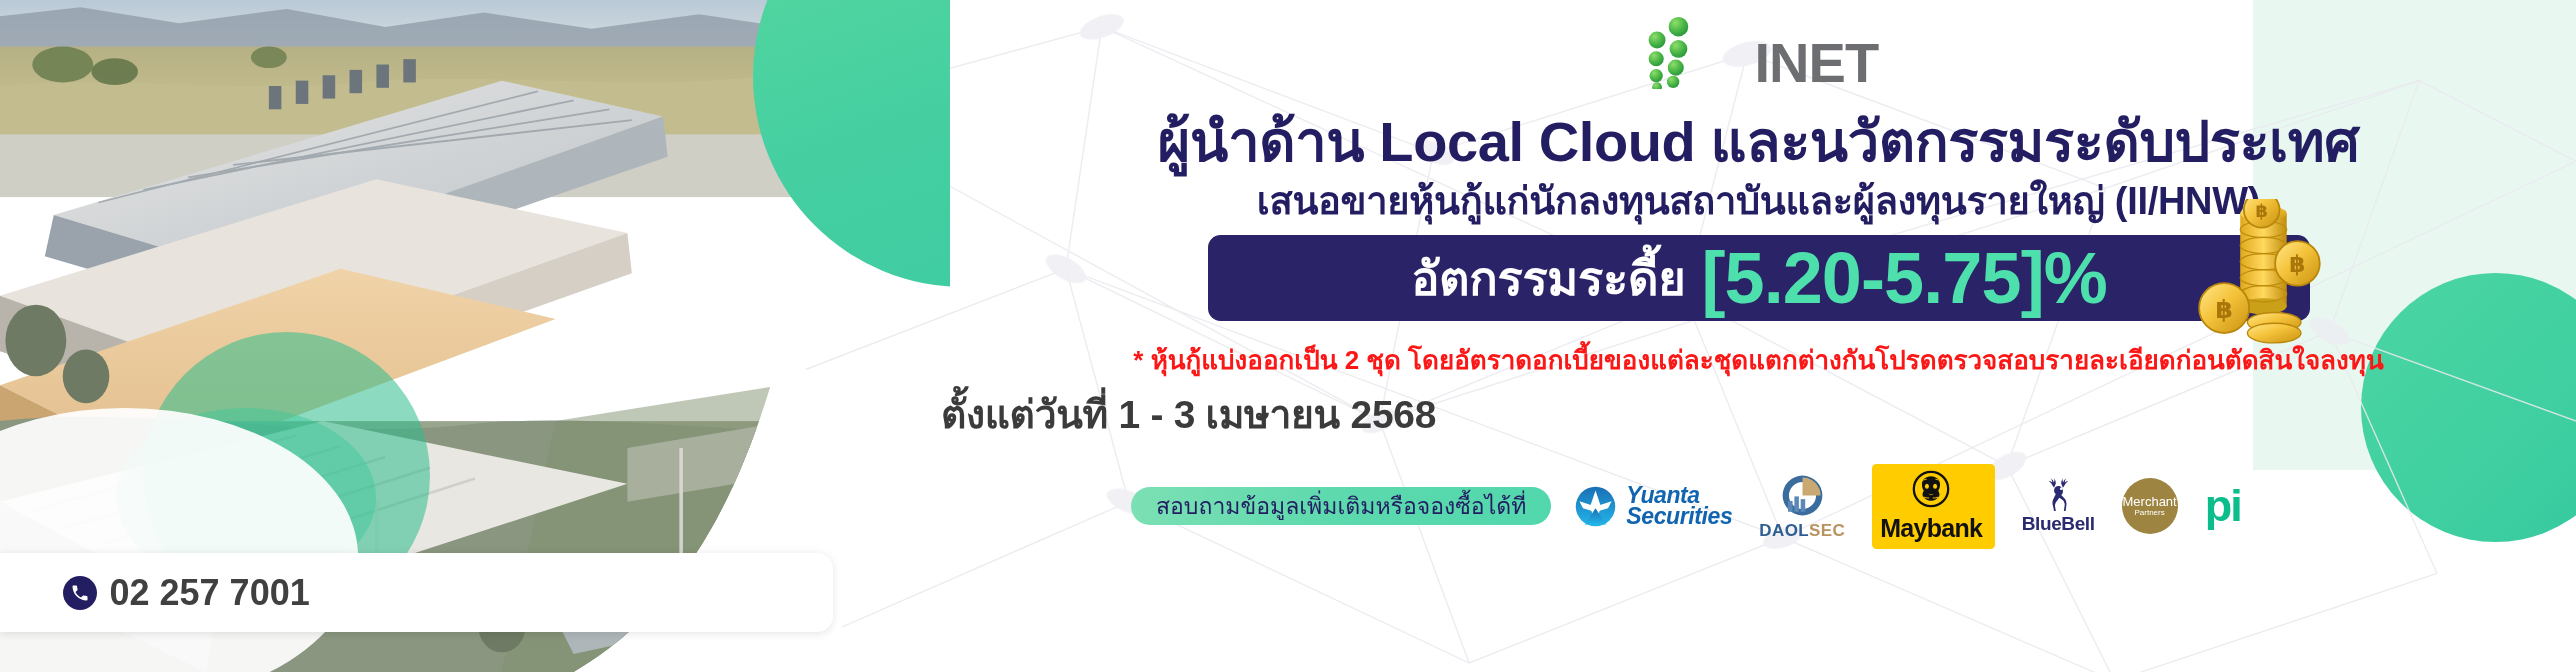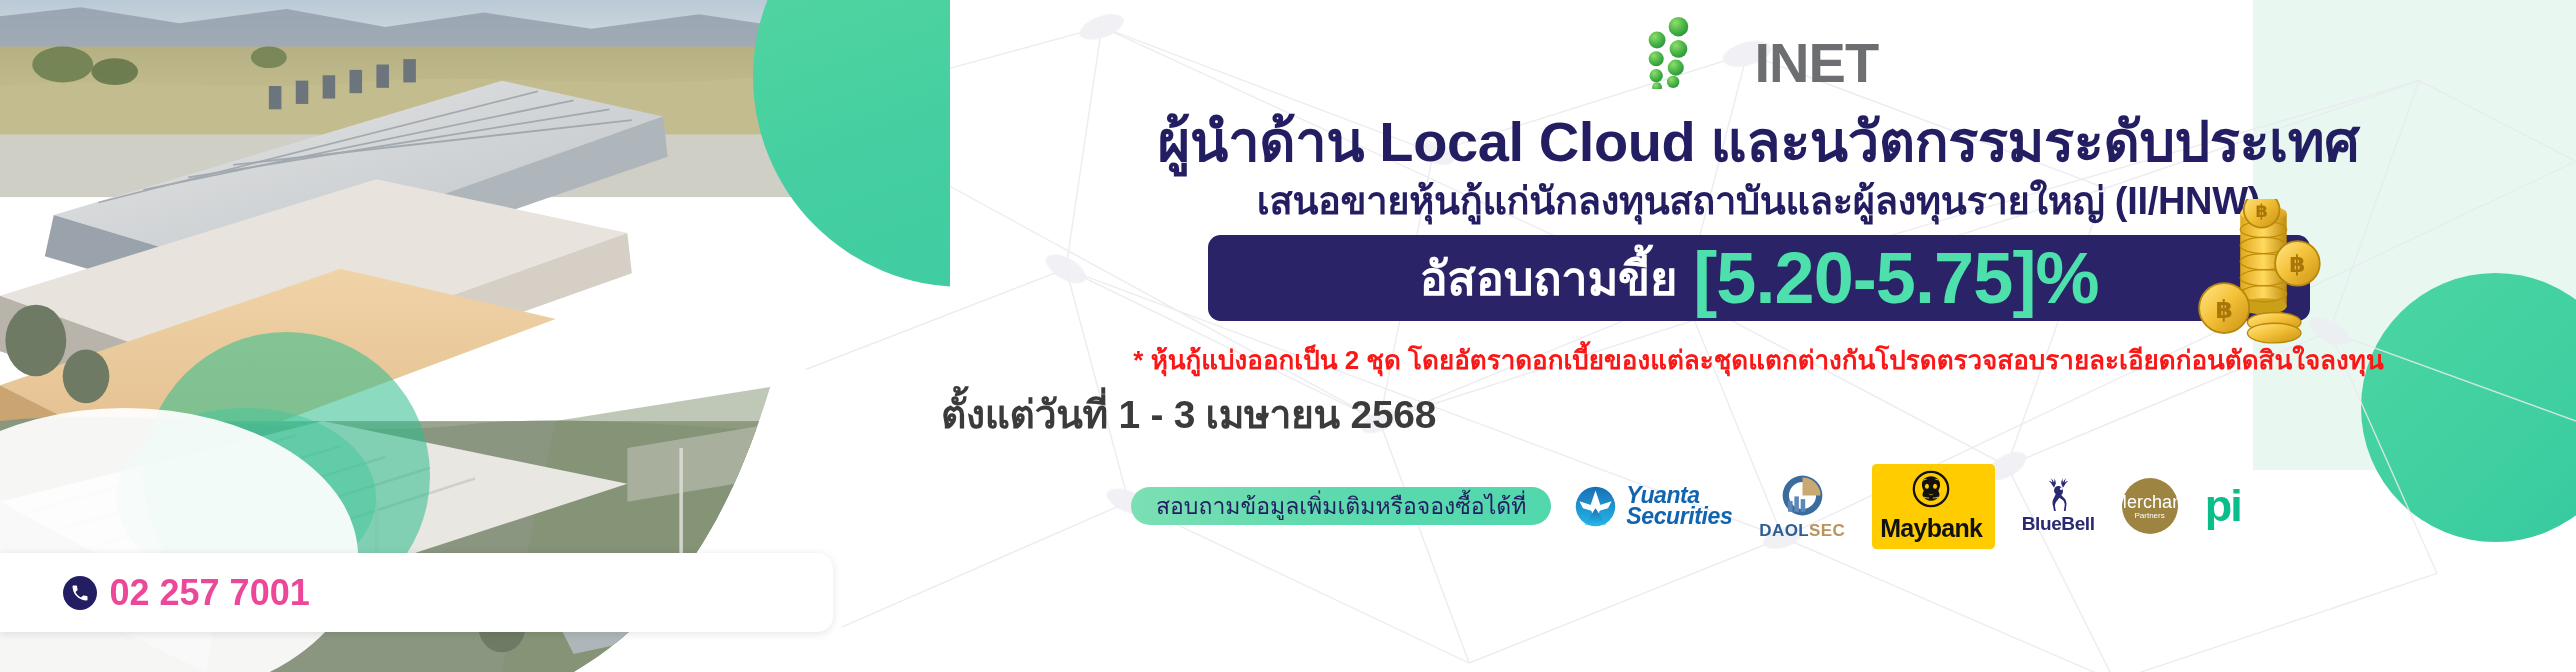--- a/index.html
+++ b/index.html
@@ -82,21 +82,21 @@
     color:#231d62; white-space:nowrap;
     letter-spacing:-0.3px;
   }
   .phone-badge {
     display:inline-flex; align-items:center; justify-content:center;
     width:34px; height:34px; border-radius:50%;
     background:#231d62; margin:0 12.5px 0 9px;
     vertical-align:middle;
   }
   .contact-num {
-    font-size:36px; font-weight:bold; color:#ec4899;
+    font-size:36px; font-weight:bold; color:#404040;
     white-space:nowrap;
   }
 
   
   .content {
     position:absolute; left:941px; top:0;
     width:1635px; height:672px;
     z-index:5;
   }
 
@@ -192,21 +192,21 @@
     flex-direction:column;
   }
   .maybank-txt { color:#111; font-size:25px; font-weight:bold; letter-spacing:-0.7px; }
   .bluebell { display:flex; flex-direction:column; align-items:center; }
   .bluebell-txt { color:#2a2a72; font-size:19px; font-weight:bold; letter-spacing:-0.4px; }
   .merchant {
     width:56px; height:56px; border-radius:50%;
     background:#9d8441;
     display:flex; flex-direction:column; align-items:center; justify-content:center;
   }
-  .merchant-1 { color:#fff; font-size:18px; line-height:1; }
+  .merchant-1 { color:#fff; font-size:13px; line-height:1; }
   .merchant-2 { color:#fff; font-size:8px; line-height:1.2; }
   .pi-txt {
     color:#0bbd8b; font-size:45px; font-weight:bold;
     line-height:.8; letter-spacing:-1.8px;
   }
 </style>
 </head>
 <body>
 
 <div id="banner">
@@ -364,21 +364,21 @@
           </g>
         </svg>
         <span class="inet-word">INET</span>
       </div>
     </div>
 
     <div class="headline">ผู้นำด้าน Local Cloud และนวัตกรรมระดับประเทศ</div>
     <div class="subheadline">เสนอขายหุ้นกู้แก่นักลงทุนสถาบันและผู้ลงทุนรายใหญ่ (II/HNW)</div>
 
     <div class="rate-box">
-      <span class="rate-label">อัสอบถามขี้ย</span>
+      <span class="rate-label">อัตกรรมระดี้ย</span>
       <span class="rate-value">[5.20-5.75]%</span>
       <svg class="coins" viewBox="0 0 150 170">
         <defs>
           <linearGradient id="gold" x1="0" y1="0" x2="1" y2="1">
             <stop offset="0%" stop-color="#ffe88a"></stop>
             <stop offset="45%" stop-color="#f5c33c"></stop>
             <stop offset="100%" stop-color="#c9920f"></stop>
           </linearGradient>
           <linearGradient id="gold2" x1="0" y1="0" x2="1" y2="0">
             <stop offset="0%" stop-color="#e0a91d"></stop>

